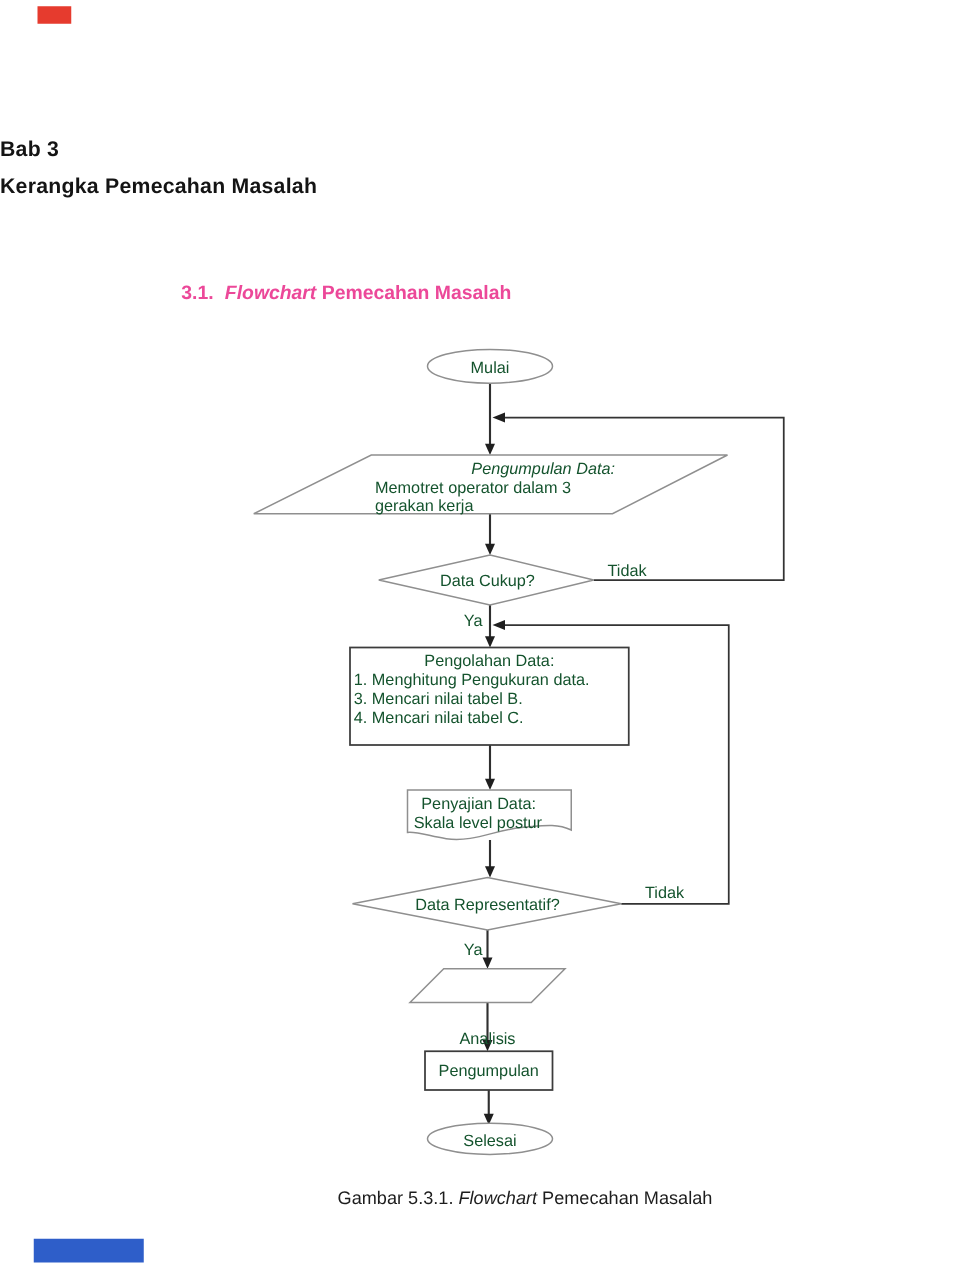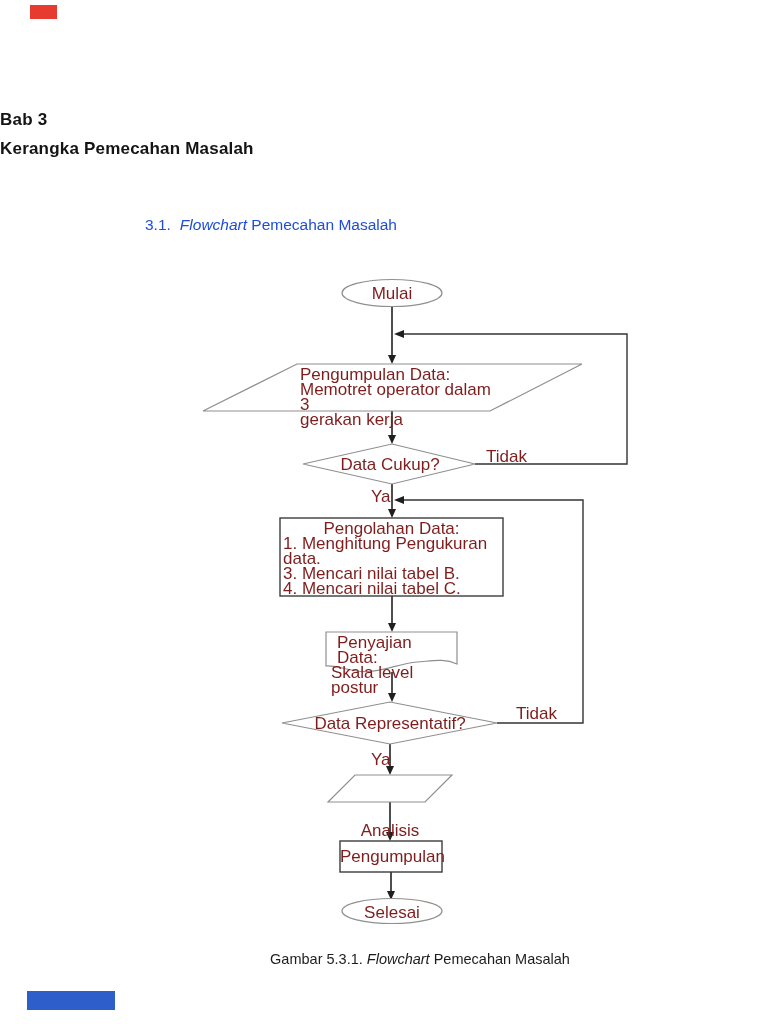--- a/index.html
+++ b/index.html
@@ -11,37 +11,37 @@
   .page{position:absolute;left:0;top:0;width:768px;height:1024px;background:#fff;}
 
   .marker{position:absolute;}
   .marker-red{left:30px;top:5px;width:27px;height:14px;}
   .marker-blue{left:27px;top:991px;width:88px;height:19px;}
 
   .h-center{position:absolute;left:0;width:768px;text-align:left;
     font-weight:bold;color:#141414;font-size:17px;letter-spacing:.2px;}
   #h-bab{top:110px;}
   #h-kerangka{top:139px;}
-  #h-section{position:absolute;left:145px;top:216px;font-weight:normal;
-    color:#1d4ed8;font-size:15.5px;}
+  #h-section{position:absolute;left:145px;top:226px;font-weight:bold;
+    color:#ec4899;font-size:15.5px;}
   #h-section .num{padding-right:9px;}
   .ital{font-style:italic;}
 
   svg.flow{position:absolute;left:0;top:0;}
   .shape{fill:#ffffff;stroke:#8f8f8f;stroke-width:1.2;}
   .shape-dark{fill:#ffffff;stroke:#3c3c3c;stroke-width:1.4;}
   .conn{stroke:#2f2f2f;stroke-width:1.7;fill:none;}
   .loop{stroke:#333333;stroke-width:1.4;fill:none;}
   .ah{fill:#1f1f1f;stroke:none;}
 
-  .fc-label{position:absolute;font-size:17px;line-height:15px;color:#7f1d1d;}
+  .fc-label{position:absolute;font-size:13px;line-height:15px;color:#14532d;}
   .ctr{text-align:center;}
   #lbl-mulai{left:342px;top:286px;width:100px;}
   #txt-collect{left:300px;top:367px;width:192px;}
-  #txt-collect .l1{text-align:left;}
+  #txt-collect .l1{text-align:right;font-style:italic;}
   #lbl-d1{left:305px;top:457px;width:170px;}
   #lbl-tidak1{left:486px;top:449px;}
   #lbl-ya1{left:371px;top:489px;}
   #txt-process{left:283px;top:521px;width:217px;}
   #txt-process .l1{text-align:center;}
   #txt-doc{left:331px;top:635px;width:124px;}
   #txt-doc .l1{margin-left:6px;}
   #lbl-d2{left:285px;top:716px;width:210px;}
   #lbl-tidak2{left:516px;top:706px;}
   #lbl-ya2{left:371px;top:752px;}

